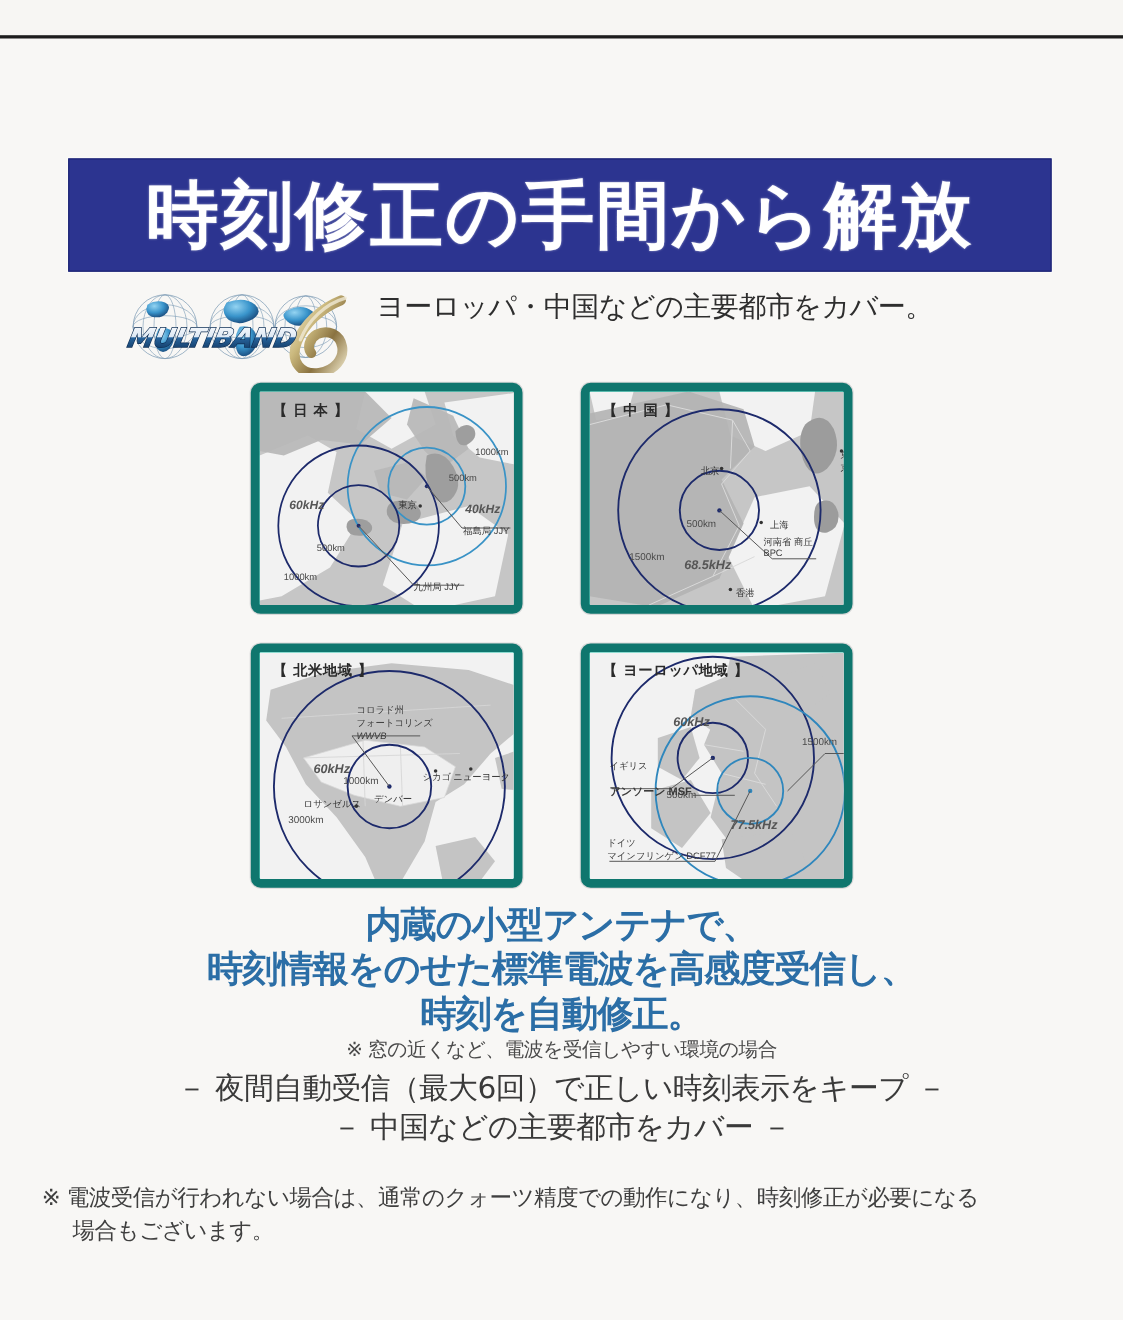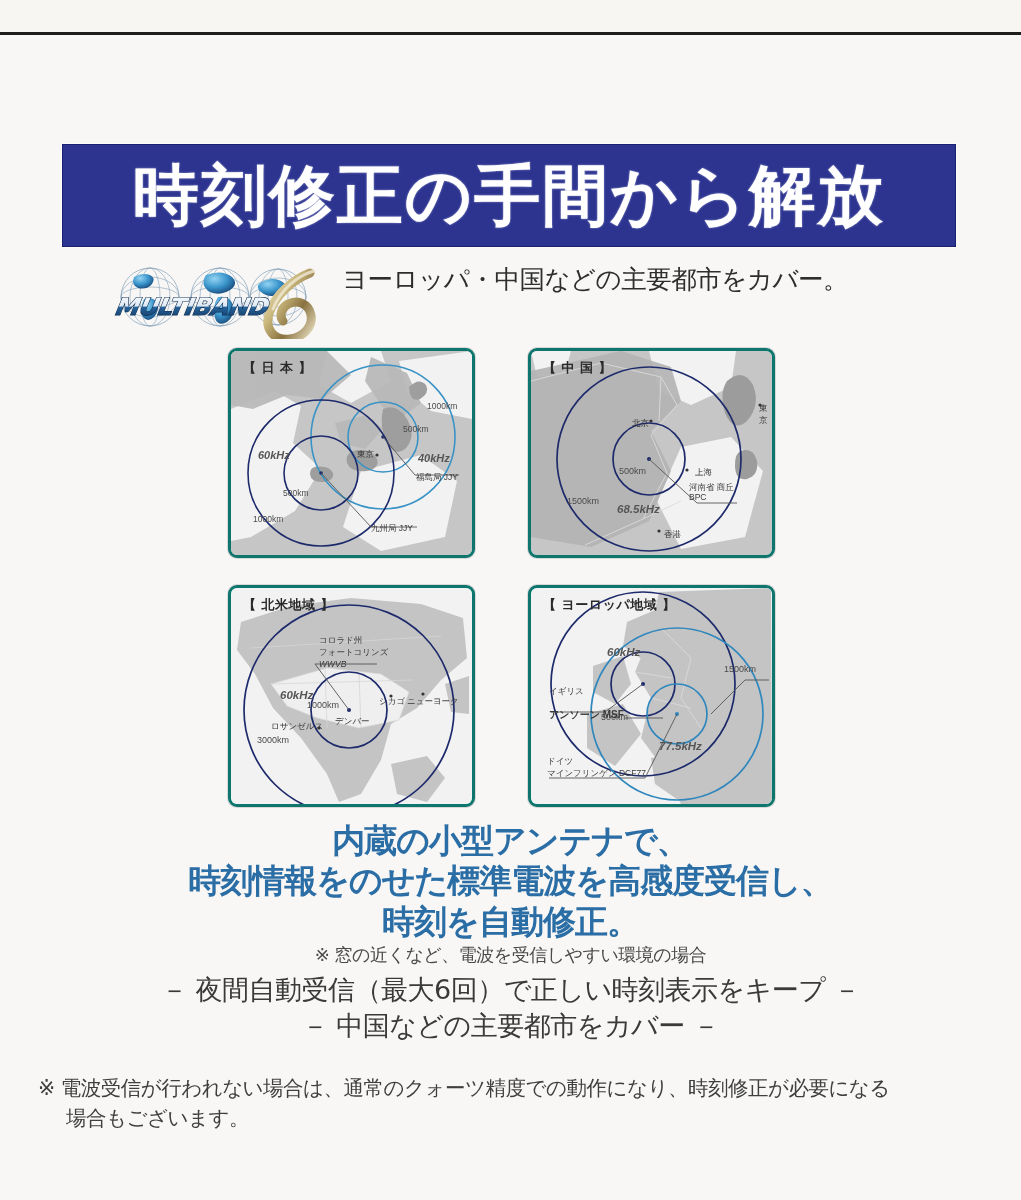--- a/index.html
+++ b/index.html
@@ -83,21 +83,21 @@
     left: 228px;
     top: 313px;
     width: 552px;
     height: 465px;
   }
   .map-panel {
     position: absolute;
     width: 247px;
     height: 210px;
     background: #5eead4;
-    border: 3px solid #0f766e;
+    border: 8px solid #0f766e;
     border-radius: 9px;
     box-sizing: border-box;
     overflow: hidden;
     box-shadow: 0 0 0 1px #d8d8d8;
   }
   .map-panel.p-japan  { left: 0;     top: 0; }
   .map-panel.p-china  { left: 300px; top: 0; }
   .map-panel.p-na     { left: 0;     top: 237px; height: 222px; }
   .map-panel.p-eu     { left: 300px; top: 237px; height: 222px; }
 

